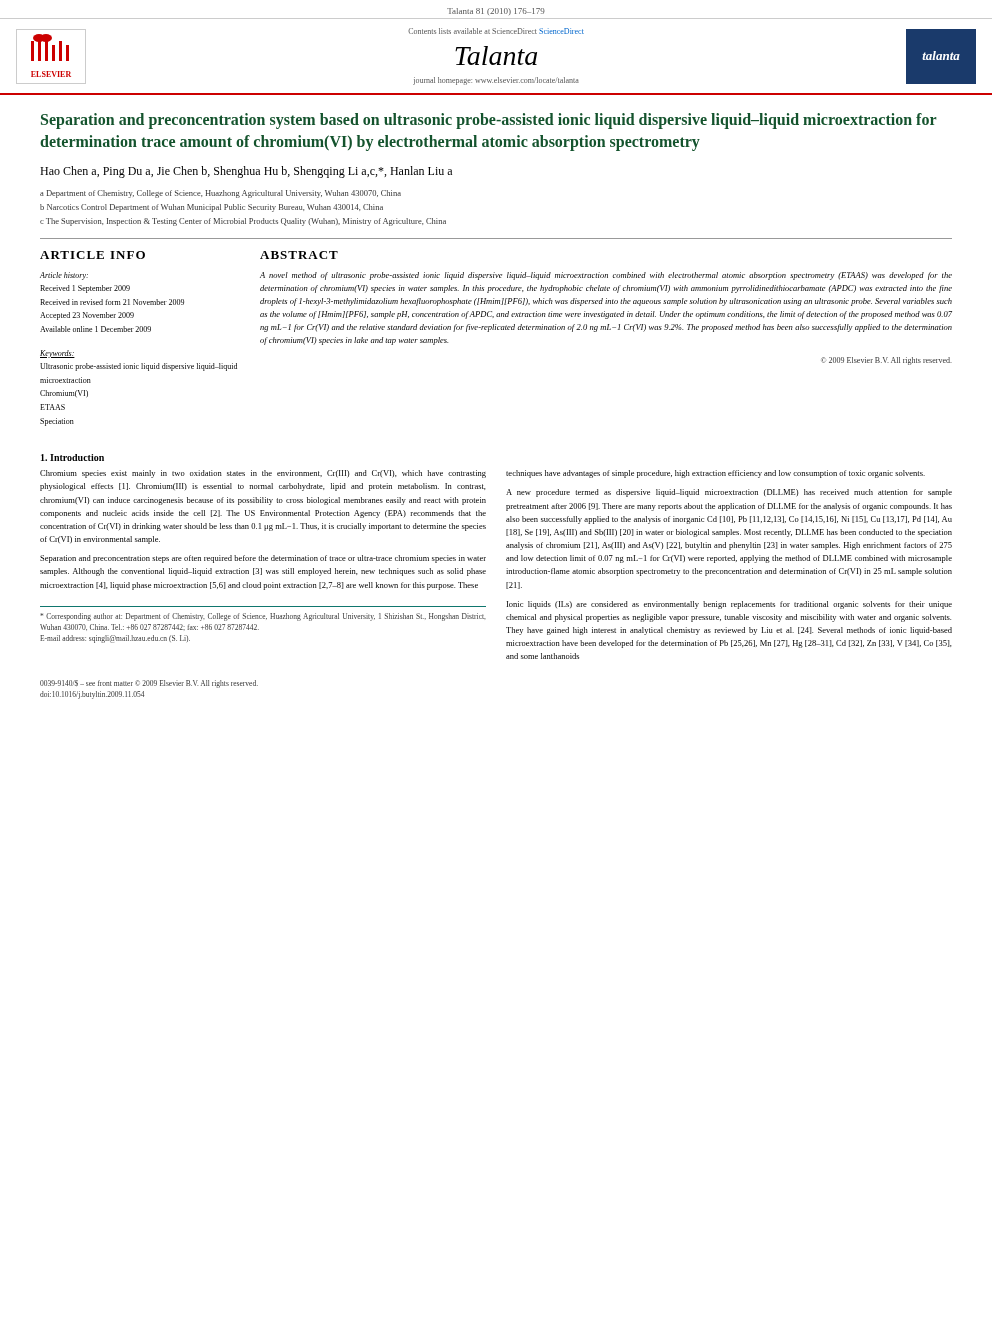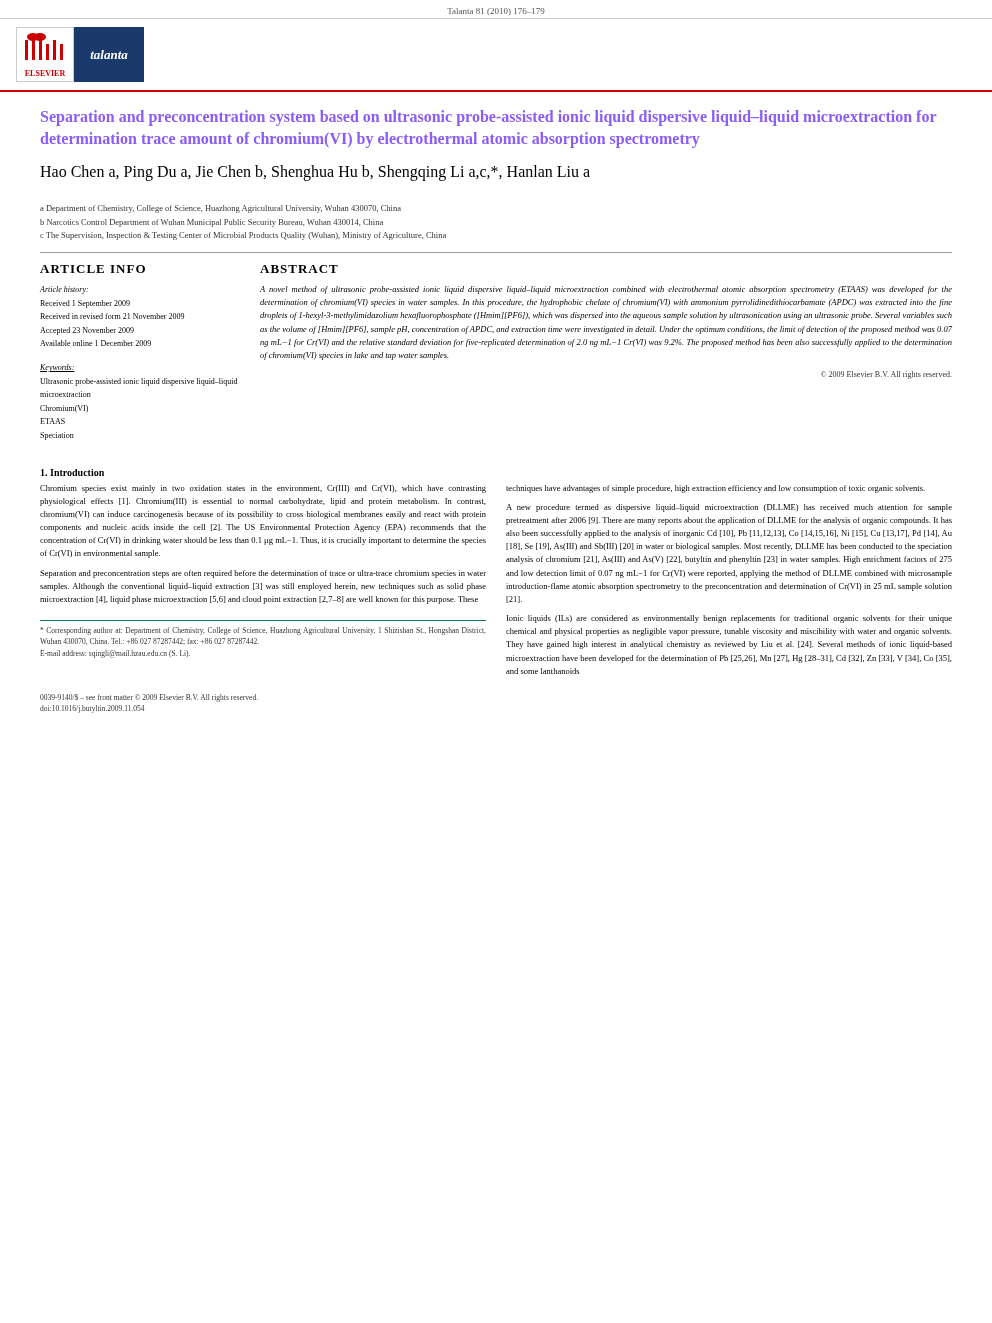--- a/index.html
+++ b/index.html
@@ -23,21 +23,21 @@
 
     
     .journal-header {
       display: flex;
       align-items: center;
       padding: 8px 16px;
       border-bottom: 2px solid #c00;
       position: relative;
     }
     .elsevier-logo-box {
-      width: 58px;
+      width: 70px;
       height: 55px;
       display: flex;
       flex-direction: column;
       align-items: center;
       justify-content: center;
       border: 1px solid #ccc;
       font-size: 7px;
       color: #c00;
     }
     .elsevier-text {
@@ -89,27 +89,27 @@
       font-style: italic;
     }
 
     
     .article-section {
       padding: 14px 40px 0 40px;
     }
     .article-title {
       font-size: 16px;
       font-weight: bold;
-      color: #8b5cf6;
+      color: #14532d;
       line-height: 1.35;
       margin-bottom: 10px;
     }
     .authors {
-      font-size: 16px;
-      margin-bottom: 17px;
+      font-size: 12px;
+      margin-bottom: 6px;
       line-height: 1.6;
     }
     .affiliations {
       font-size: 8.5px;
       color: #333;
       line-height: 1.5;
       margin-bottom: 10px;
     }
     .affiliation-item {
       margin-bottom: 1px;
@@ -238,20 +238,30 @@
       <rect x="19" y="8" width="3" height="20" fill="#c00"></rect>
       <rect x="26" y="12" width="3" height="16" fill="#c00"></rect>
       <rect x="33" y="8" width="3" height="20" fill="#c00"></rect>
       <rect x="40" y="12" width="3" height="16" fill="#c00"></rect>
       <ellipse cx="13" cy="5" rx="6" ry="4" fill="#c00"></ellipse>
       <ellipse cx="20" cy="5" rx="6" ry="4" fill="#c00"></ellipse>
     </svg>
     <div class="elsevier-text">ELSEVIER</div>
   </div>
 
+  <div class="journal-center">
+    <div class="sciencedirect-link">
+      <span>Contents lists available at ScienceDirect</span>
+      <a href="#">ScienceDirect</a>
+    </div>
+    <div class="journal-title-big">Talanta</div>
+    <div class="journal-homepage">
+      <span>journal homepage: www.elsevier.com/locate/talanta</span>
+    </div>
+  </div>
 
   <div class="talanta-logo-box">
     <div class="tlogo">talanta</div>
   </div>
 </div>
 
 <div class="article-section">
   <div class="article-title">Separation and preconcentration system based on ultrasonic probe-assisted ionic liquid dispersive liquid–liquid microextraction for determination trace amount of chromium(VI) by electrothermal atomic absorption spectrometry</div>
   <div class="authors">
     <span>Hao Chen a, Ping Du a, Jie Chen b, Shenghua Hu b, Shengqing Li a,c,*, Hanlan Liu a</span>

